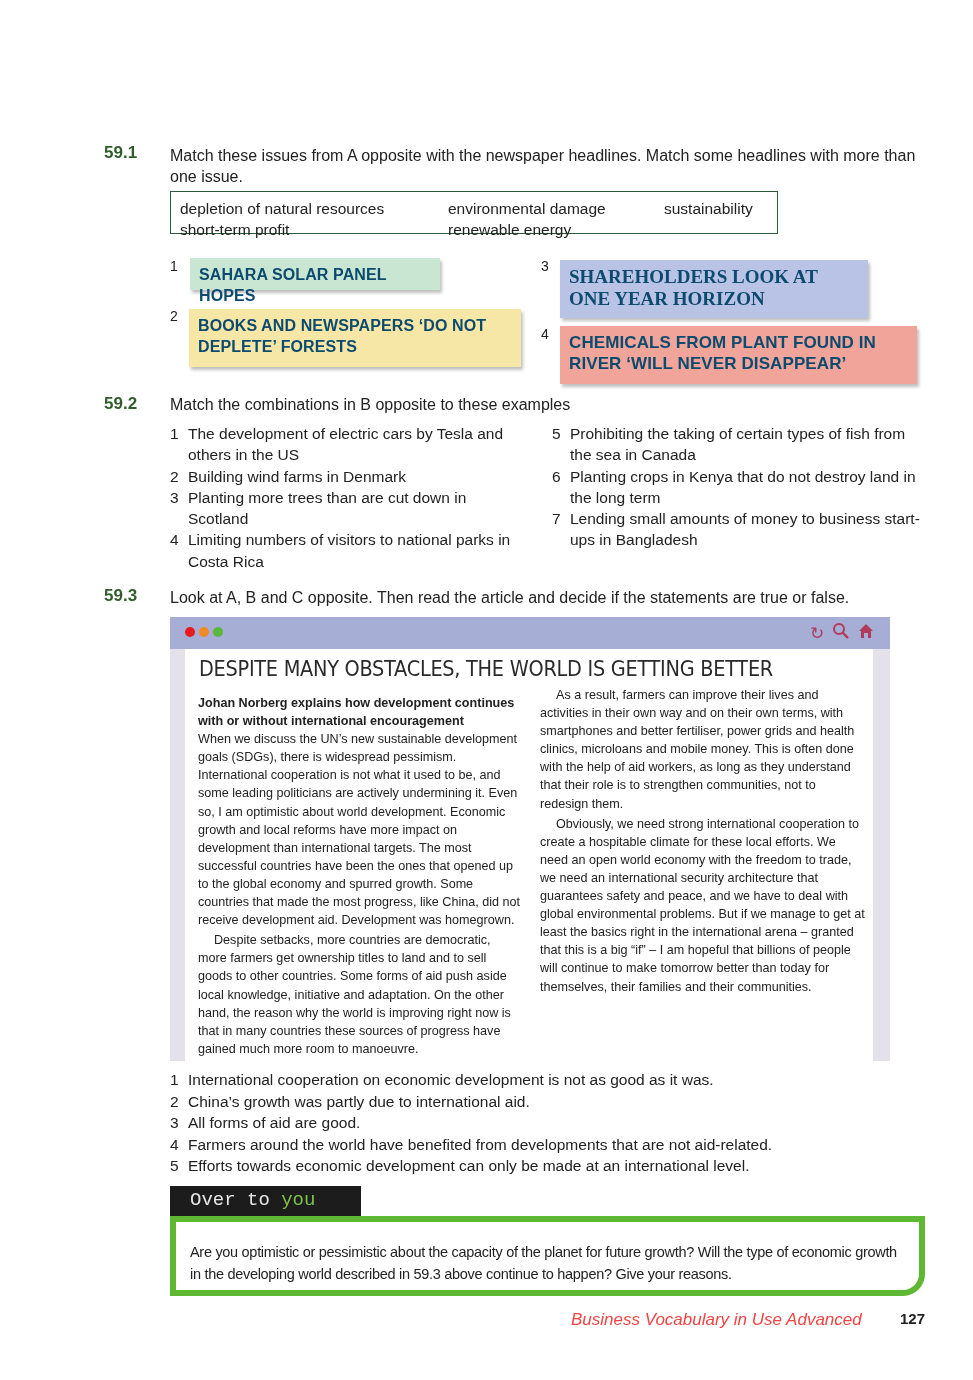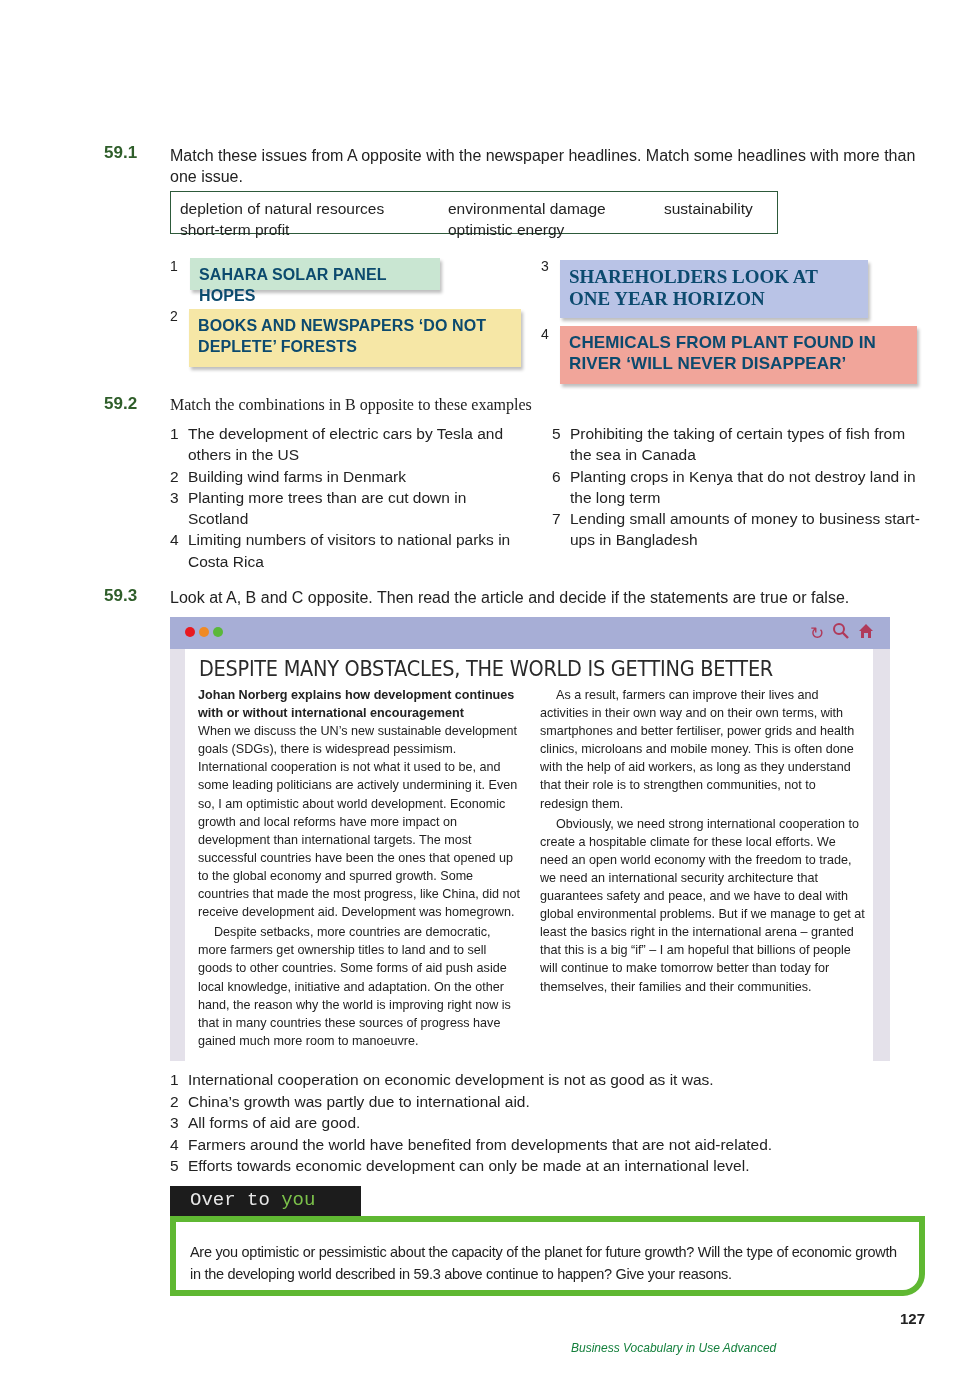--- a/index.html
+++ b/index.html
@@ -37,51 +37,51 @@
 
   .stmts { position: absolute; left: 170px; top: 1069px; font-size: 15.5px; line-height: 21.5px; color: #222; }
   .stmts .item { display: flex; }
   .stmts .n { width: 18px; flex: none; }
 
   
   .oty-tab { position: absolute; left: 170px; top: 1186px; width: 191px; height: 30px; background: #1c1c1c; color: #e8e8e8; font-family: "Liberation Mono", monospace; font-size: 19px; padding: 3px 0 0 20px; }
   .oty-tab .hl { color: #7cc24a; }
   .oty-box { position: absolute; left: 170px; top: 1216px; width: 755px; height: 80px; border: 6px solid #5fb832; border-bottom-right-radius: 22px; background: #fff; padding: 19px 14px; font-size: 14.5px; line-height: 22px; color: #222; letter-spacing: -0.3px; }
 
-  .footer-title { position: absolute; left: 571px; top: 1310px; font-style: italic; font-size: 12px; color: #15803d; margin-top: 31px; }
+  .footer-title { position: absolute; left: 571px; top: 1310px; font-style: italic; font-size: 17px; color: #ef4444; }
   .page-num { position: absolute; left: 900px; top: 1310px; font-weight: bold; font-size: 15px; color: #222; }
 </style>
 </head>
 <body>
 
 <div class="ex-num" style="top:143px;">59.1</div>
 <div class="instr" style="top:145px;">Match these issues from A opposite with the newspaper headlines. Match some headlines with more than one issue.</div>
 
 <div class="issue-box">
   <span style="left:9px;top:6px;">depletion of natural resources</span>
   <span style="left:277px;top:6px;">environmental damage</span>
   <span style="left:493px;top:6px;">sustainability</span>
   <span style="left:9px;top:27px;">short-term profit</span>
-  <span style="left:277px;top:27px;">optimistic energy</span>
+  <span style="left:277px;top:27px;">renewable energy</span>
 </div>
 
 <div class="hl-num" style="left:170px;top:258px;">1</div>
 <div class="headline hl-sans" style="left:190px;top:258px;width:250px;height:32px;background:#c9e6d2;">SAHARA SOLAR PANEL HOPES</div>
 
 <div class="hl-num" style="left:170px;top:308px;">2</div>
 <div class="headline hl-sans" style="left:189px;top:309px;width:332px;height:58px;background:#f6e7a6;">BOOKS AND NEWSPAPERS ‘DO NOT DEPLETE’ FORESTS</div>
 
 <div class="hl-num" style="left:541px;top:258px;">3</div>
 <div class="headline hl-serif" style="left:560px;top:260px;width:308px;height:58px;background:#b9c3e6;">SHAREHOLDERS LOOK AT ONE YEAR HORIZON</div>
 
 <div class="hl-num" style="left:541px;top:326px;">4</div>
 <div class="headline hl-sans" style="left:560px;top:326px;width:357px;height:58px;background:#f1a59a;font-size:17px;">CHEMICALS FROM PLANT FOUND IN RIVER ‘WILL NEVER DISAPPEAR’</div>
 
 <div class="ex-num" style="top:394px;">59.2</div>
-<div class="instr" style="top:394px;font-family:Liberation Serif, serif;">Match the combinations in B opposite to these examples</div>
+<div class="instr" style="top:394px;">Match the combinations in B opposite to these examples</div>
 
 <div class="list" style="left:170px;top:423px;width:370px;">
   <div class="item">
       <span class="n">1</span>
       <span>The development of electric cars by Tesla and others in the US</span>
     </div>
   <div class="item">
       <span class="n">2</span>
       <span>Building wind farms in Denmark</span>
     </div>
@@ -126,21 +126,21 @@
         </svg>
     </span>
     <span class="bicon" style="left:688px;top:6px;">
       <svg width="16" height="16" viewBox="0 0 16 16">
           <path d="M8 1 L15 8 L13 8 L13 15 L10 15 L10 10 L6 10 L6 15 L3 15 L3 8 L1 8 Z" fill="#b03a5a"></path>
         </svg>
     </span>
   </div>
   <div class="article">
     <div class="art-title">DESPITE MANY OBSTACLES, THE WORLD IS GETTING BETTER</div>
-    <div class="col" style="left:13px;width:322px;">
+    <div class="col" style="left:13px;width:322px;margin-top:8px;">
       <p class="lead">Johan Norberg explains how development continues with or without international encouragement</p>
       <p>When we discuss the UN’s new sustainable development goals (SDGs), there is widespread pessimism. International cooperation is not what it used to be, and some leading politicians are actively undermining it. Even so, I am optimistic about world development. Economic growth and local reforms have more impact on development than international targets. The most successful countries have been the ones that opened up to the global economy and spurred growth. Some countries that made the most progress, like China, did not receive development aid. Development was homegrown.</p>
       <p class="ind">Despite setbacks, more countries are democratic, more farmers get ownership titles to land and to sell goods to other countries. Some forms of aid push aside local knowledge, initiative and adaptation. On the other hand, the reason why the world is improving right now is that in many countries these sources of progress have gained much more room to manoeuvre.</p>
     </div>
     <div class="col" style="left:355px;width:325px;top:-199px;height:0;"></div>
     <div class="col" style="left:355px;width:325px;">
       <p class="ind" style="margin-top:0;">As a result, farmers can improve their lives and activities in their own way and on their own terms, with smartphones and better fertiliser, power grids and health clinics, microloans and mobile money. This is often done with the help of aid workers, as long as they understand that their role is to strengthen communities, not to redesign them.</p>
       <p class="ind">Obviously, we need strong international cooperation to create a hospitable climate for these local efforts. We need an open world economy with the freedom to trade, we need an international security architecture that guarantees safety and peace, and we have to deal with global environmental problems. But if we manage to get at least the basics right in the international arena – granted that this is a big “if” – I am hopeful that billions of people will continue to make tomorrow better than today for themselves, their families and their communities.</p>
     </div>
   </div>

